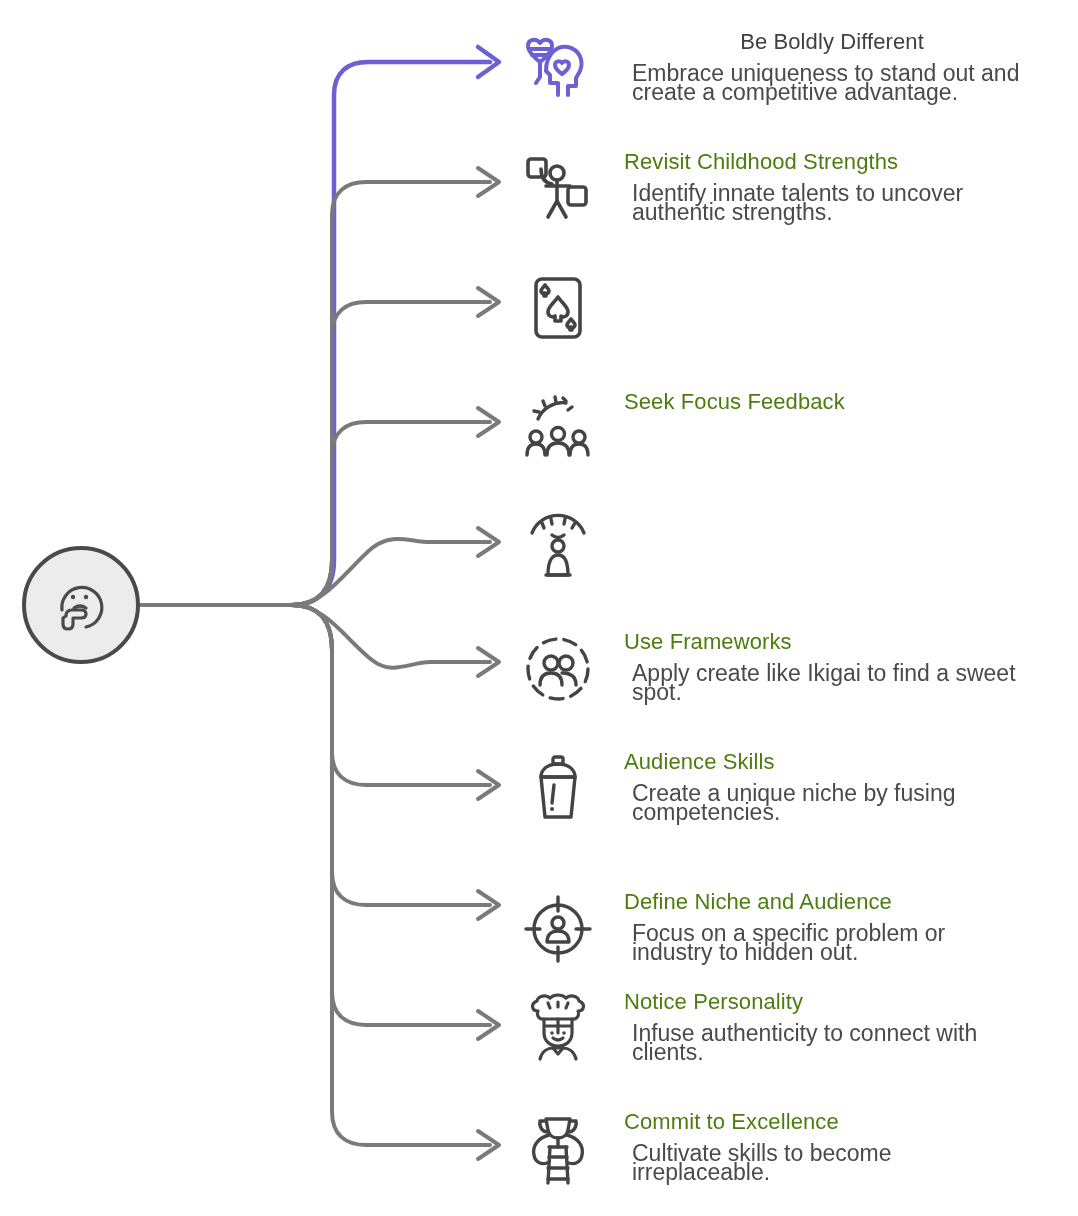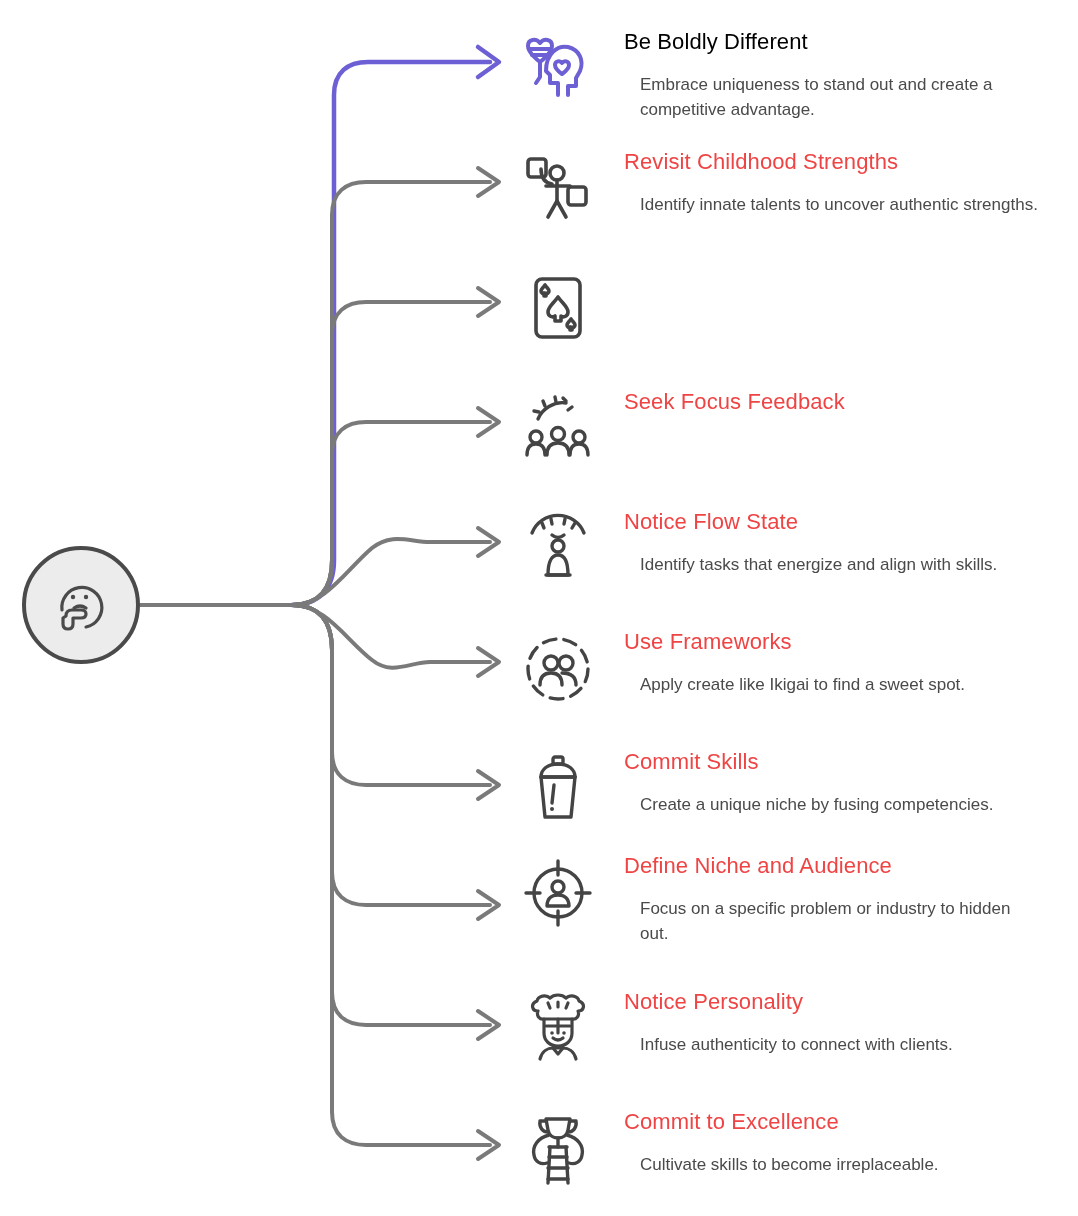--- a/index.html
+++ b/index.html
@@ -64,35 +64,35 @@
     padding-top: 2px;
     box-sizing: border-box;
   }
   .branch-icon svg { display: block; }
   .branch-text {
     padding-left: 20px;
     padding-top: 6px;
   }
   .branch-title {
     font-size: 22px;
-    color: #ef4444;
+    color: #4d7c0f;
     font-weight: 400;
     line-height: 28px;
     letter-spacing: 0.1px;
     margin: 0 0 6px 0;
     white-space: nowrap;
   }
   .branch-desc {
-    font-size: 17px;
+    font-size: 23px;
     color: #4a4a4a;
-    line-height: 25px;
-    margin: 16px;
+    line-height: 19px;
+    margin: 8px;
     max-width: 400px;
   }
-  .accent .branch-title { color: #000000; }
+  .accent .branch-title { color: #404040; text-align: center; }
 </style>
 </head>
 <body>
 
 <div id="mindmap">
 
   <svg class="connector-layer" viewBox="0 0 1078 1216" width="1078" height="1216" fill="none">
 
     <path d="M140,605 L292,605" stroke="#7a7a7a" stroke-width="4" fill="none" stroke-linecap="round"></path>
 
@@ -215,24 +215,20 @@
         <path d="M22 15 L20 10"></path>
           <path d="M30 11 L29 6"></path>
         <path d="M42 11 L43 6"></path>
           <path d="M50 15 L53 10"></path>
         <path d="M30 22 Q36 27 42 22"></path>
         <circle cx="36" cy="33" r="6"></circle>
         <path d="M26 62 C26 48 30 42 36 42 C42 42 46 48 46 62 Z"></path>
         <path d="M24 62 L48 62"></path>
       </svg>
     </span>
-    <div class="branch-text">
-      <p class="branch-title">Notice Flow State</p>
-      <p class="branch-desc">Identify tasks that energize and align with skills.</p>
-    </div>
   </div>
 
   <div class="branch" style="top:622px">
     <span class="branch-icon">
       <svg width="72" height="72" viewBox="0 0 72 72" fill="none" stroke="#444444" stroke-width="3.4" stroke-linecap="round" stroke-linejoin="round">
         <circle cx="36" cy="36" r="30" stroke-dasharray="13 8"></circle>
         <circle cx="29" cy="30" r="7"></circle>
         <circle cx="44" cy="30" r="7"></circle>
         <path d="M18 52 C18 43 23 40 29 40 C35 40 40 43 40 52"></path>
         <path d="M40 40 C48 40 54 43 54 52"></path>
@@ -249,26 +245,26 @@
       <svg width="72" height="72" viewBox="0 0 72 72" fill="none" stroke="#444444" stroke-width="3.4" stroke-linecap="round" stroke-linejoin="round">
         <rect x="31" y="4" width="10" height="7" rx="2"></rect>
         <path d="M19 24 C19 16 26 11 36 11 C46 11 53 16 53 24 Z"></path>
         <path d="M19 24 L23 64 L49 64 L53 24"></path>
         <path d="M19 24 L53 24"></path>
         <path d="M32 32 L30 50"></path>
         <circle cx="30" cy="56" r="2" fill="#444444" stroke="none"></circle>
       </svg>
     </span>
     <div class="branch-text">
-      <p class="branch-title">Commit Skills</p>
+      <p class="branch-title">Audience Skills</p>
       <p class="branch-desc">Create a unique niche by fusing competencies.</p>
     </div>
   </div>
 
-  <div class="branch" style="top:846px">
+  <div class="branch" style="top:882px">
     <span class="branch-icon">
       <svg width="72" height="72" viewBox="0 0 72 72" fill="none" stroke="#444444" stroke-width="3.4" stroke-linecap="round" stroke-linejoin="round">
         <circle cx="36" cy="36" r="24"></circle>
         <path d="M36 4 L36 18"></path>
           <path d="M36 54 L36 68"></path>
         <path d="M4 36 L18 36"></path>
           <path d="M54 36 L68 36"></path>
         <circle cx="36" cy="30" r="6"></circle>
         <path d="M25 49 C25 41 30 38 36 38 C42 38 47 41 47 49 Z"></path>
       </svg>

